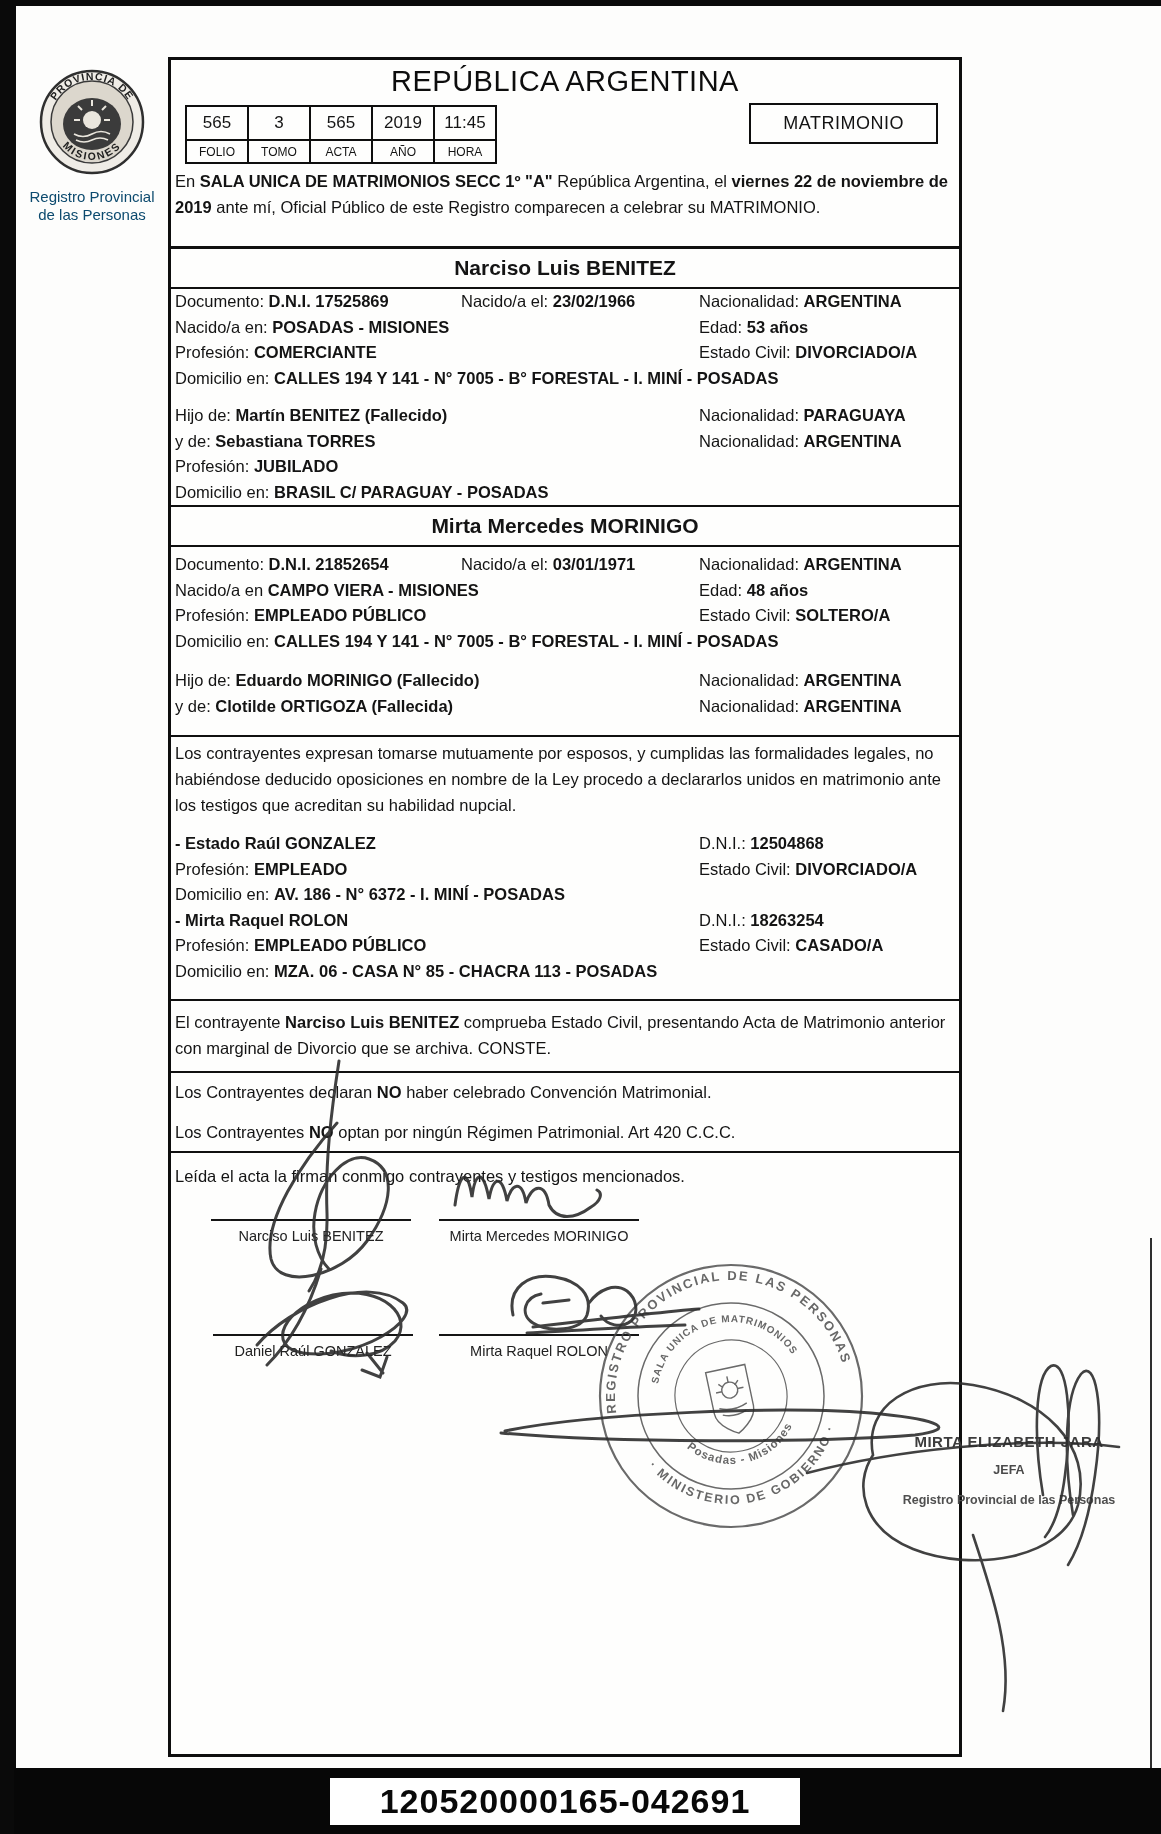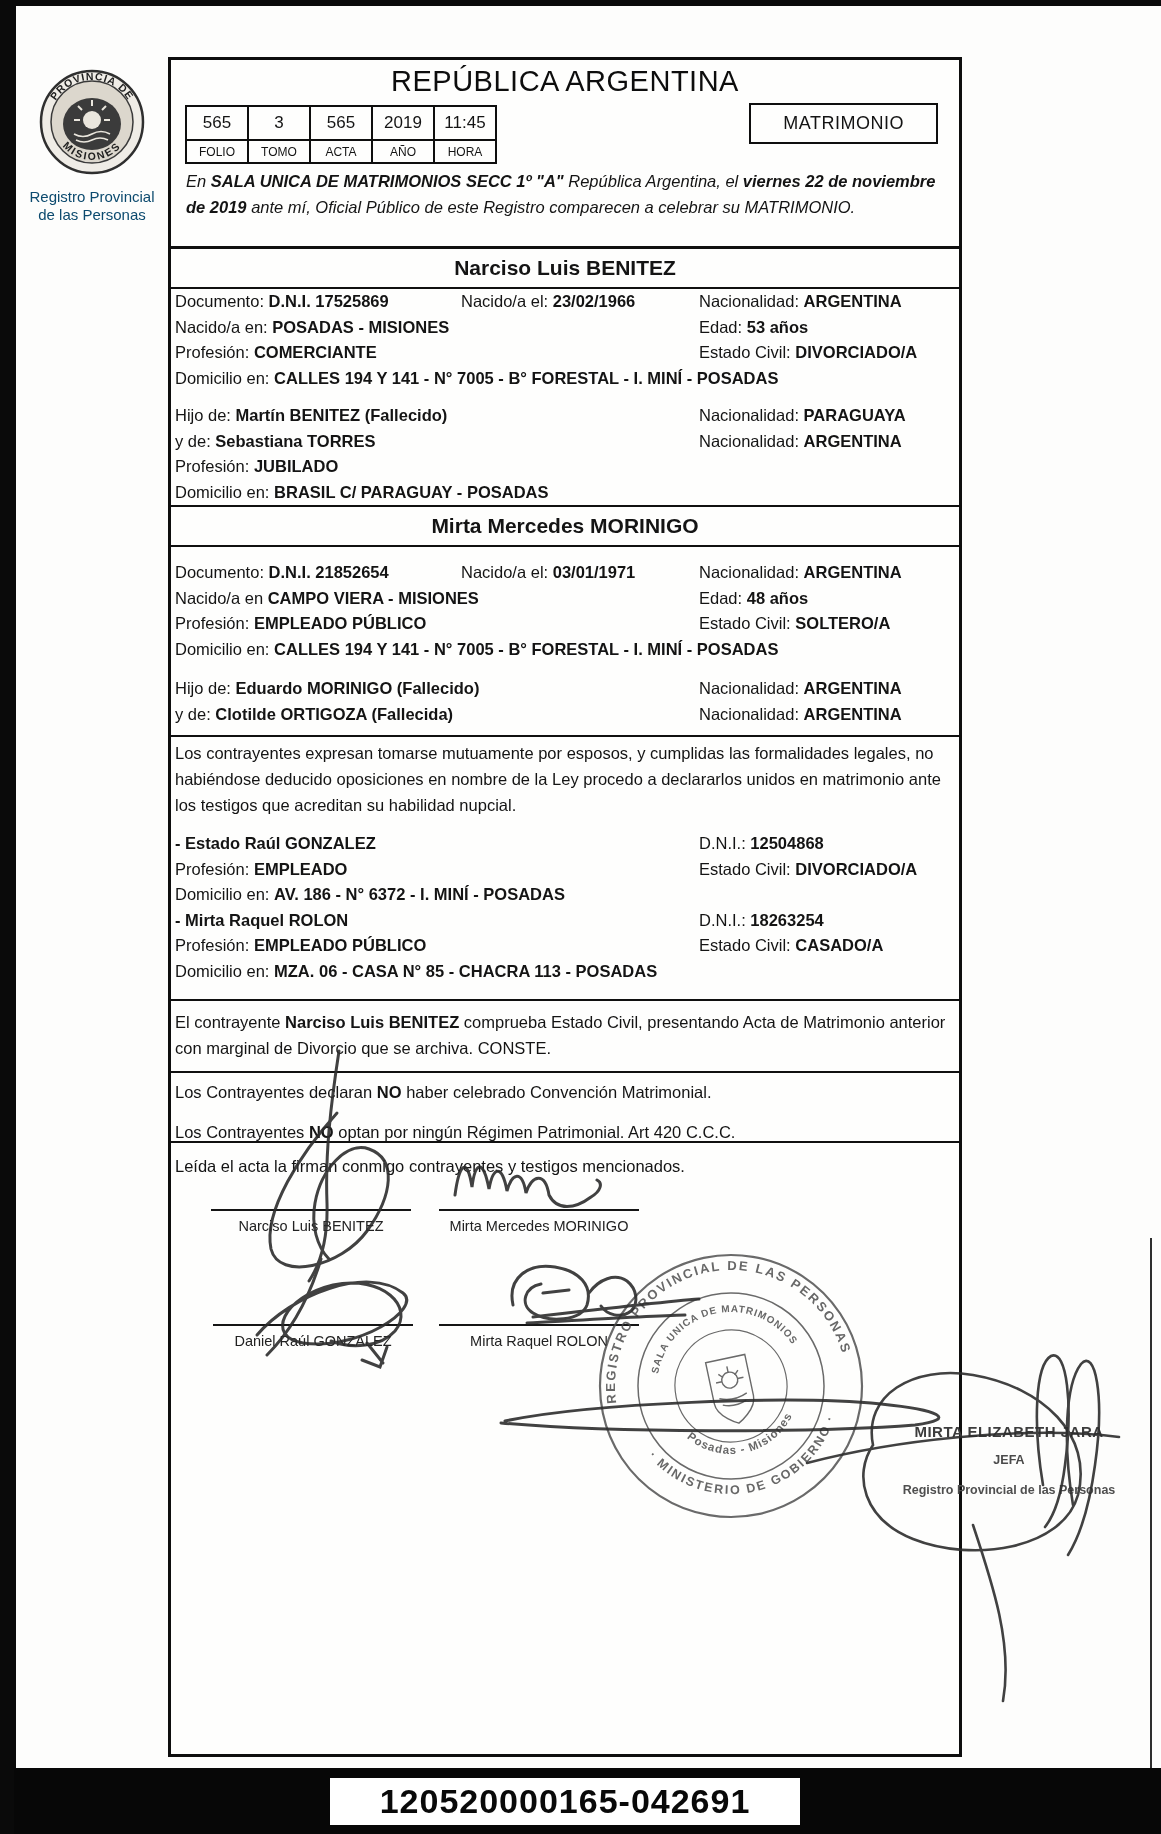--- a/index.html
+++ b/index.html
@@ -22,29 +22,29 @@
   .sec{box-sizing:border-box;border-bottom:2px solid #101010;position:relative;overflow:visible;}
   .sec:last-child{border-bottom:none;}
   .sec-header{height:106px;border-bottom:none;}
   .doc-title{text-align:center;font-size:29px;letter-spacing:.5px;padding-top:5px;color:#0d0d0d;}
   table.reg{position:absolute;left:14px;top:45px;border-collapse:collapse;}
   table.reg td{border:2px solid #0e0e0e;text-align:center;padding:0 8px;}
   table.reg .vals td{height:32px;font-size:17px;min-width:44px;}
   table.reg .labs td{height:21px;font-size:12px;border-radius:11px;}
   .act-box{position:absolute;right:21px;top:43px;border:2px solid #0e0e0e;padding:8px 32px;
            font-size:18px;letter-spacing:.5px;text-align:right;}
-  .sec-intro{height:83px;border-bottom:3px solid #101010;padding:2px 4px 0 15px;
-             font-size:16.5px;line-height:26px;font-style:italic;}
+  .sec-intro{height:83px;border-bottom:3px solid #101010;padding:2px 4px 0 4px;
+             font-size:16.5px;line-height:26px;}
   .name-hdr{height:40px;text-align:center;font-size:21px;font-weight:bold;
             display:flex;align-items:center;justify-content:center;}
   .sec-det1{height:218px;padding:3px 4px 0 4px;}
-  .sec-det2{height:190px;padding:16px 4px 0 4px;}
+  .sec-det2{height:190px;padding:8px 4px 0 4px;}
   .sec-decl{height:264px;padding:3px 4px 0 4px;font-size:16.5px;line-height:26px;}
   .sec-conste{height:72px;padding:8px 4px 0 4px;font-size:16.5px;line-height:26px;}
-  .sec-conv{height:70px;padding:6px 4px 0 4px;font-size:16.5px;line-height:26px;}
+  .sec-conv{height:80px;padding:6px 4px 0 4px;font-size:16.5px;line-height:26px;}
   .sec-leida{height:613px;padding:10px 4px 0 4px;font-size:16.5px;line-height:26px;}
   .r{position:relative;height:25.5px;white-space:nowrap;font-size:16.5px;}
   .c2{position:absolute;left:286px;top:0;}
   .c3{position:absolute;left:524px;top:0;}
   .gap12{height:12px;} .gap14{height:14px;}
   .lbl{font-weight:normal;} .val{font-weight:bold;} b{font-weight:bold;}
   
   .sigline{position:absolute;height:0;border-top:2px solid #151515;}
   .signame{position:absolute;width:220px;text-align:center;font-size:14.5px;color:#222;}
   .stamp-wrap{position:absolute;left:420px;top:103px;width:280px;height:280px;

